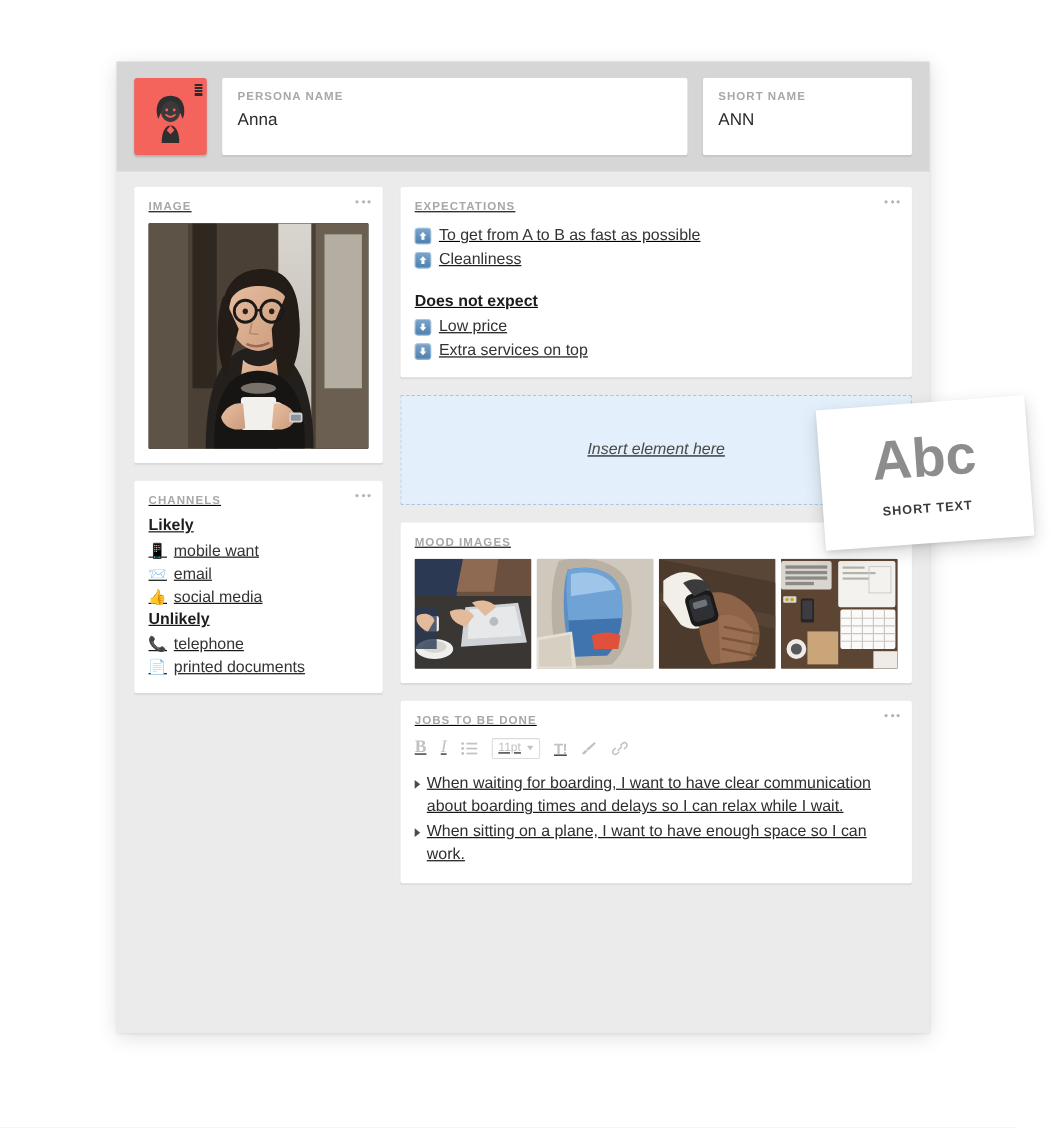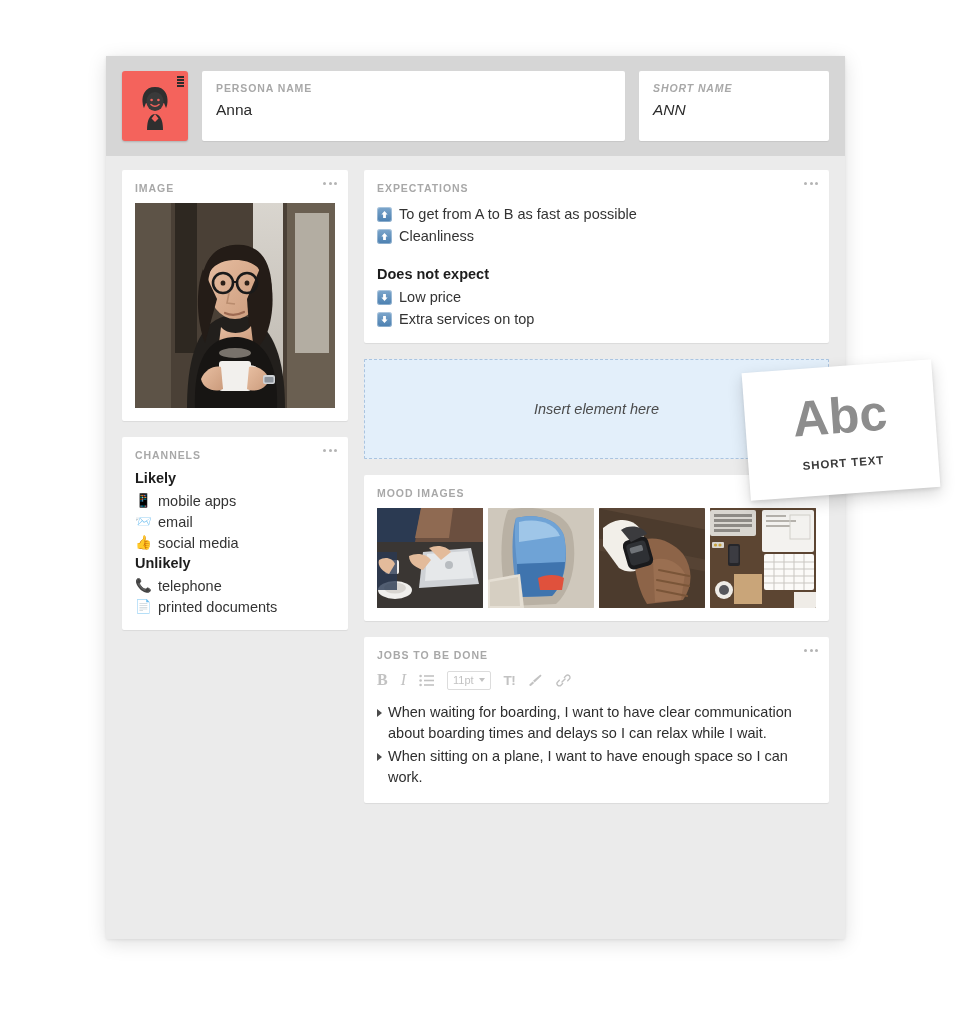--- a/index.html
+++ b/index.html
@@ -53,40 +53,41 @@
   .avatar-svg { position: absolute; left: 50%; top: 52%; transform: translate(-50%,-50%); }
 
   .field-box {
     background: #ffffff;
     border-radius: 2px;
     height: 70px;
     padding: 11px 14px 0 14px;
     box-shadow: 0 1px 1px rgba(0,0,0,0.07);
   }
   .field-box.persona { flex: 1 1 auto; }
-  .field-box.shortname { width: 190px; flex: 0 0 auto; font-style: italic; }
+  .field-box.shortname { width: 190px; flex: 0 0 auto; }
 
   .field-label {
     font-size: 10.5px;
     letter-spacing: 0.9px;
     color: #a8a8a8;
     font-weight: bold;
     text-transform: uppercase;
   }
   .field-value {
     margin-top: 7px;
     font-size: 15.5px;
     color: #2b2b2b;
   }
 
   
   .board-body {
     display: flex;
     gap: 16px;
     padding: 14px 16px 16px 16px;
+    text-decoration: underline;
   }
   .col-left  { width: 226px; flex: 0 0 auto; display: flex; flex-direction: column; gap: 16px; }
   .col-right { flex: 1 1 auto; display: flex; flex-direction: column; gap: 16px; }
 
   .panel {
     background: #ffffff;
     border-radius: 2px;
     padding: 12px 13px 13px 13px;
     position: relative;
     box-shadow: 0 1px 1px rgba(0,0,0,0.07);
@@ -374,21 +375,21 @@
             <i></i>
             <i></i>
             <i></i>
           </div>
         <div class="panel-title">CHANNELS</div>
 
         <div class="sub-head">Likely</div>
 
         <div class="ch-item">
           <span class="ch-emoji">📱</span>
-          <span>mobile apps</span>
+          <span>mobile want</span>
         </div>
         <div class="ch-item">
           <span class="ch-emoji">📨</span>
           <span>email</span>
         </div>
         <div class="ch-item">
           <span class="ch-emoji">👍</span>
           <span>social media</span>
         </div>
 

